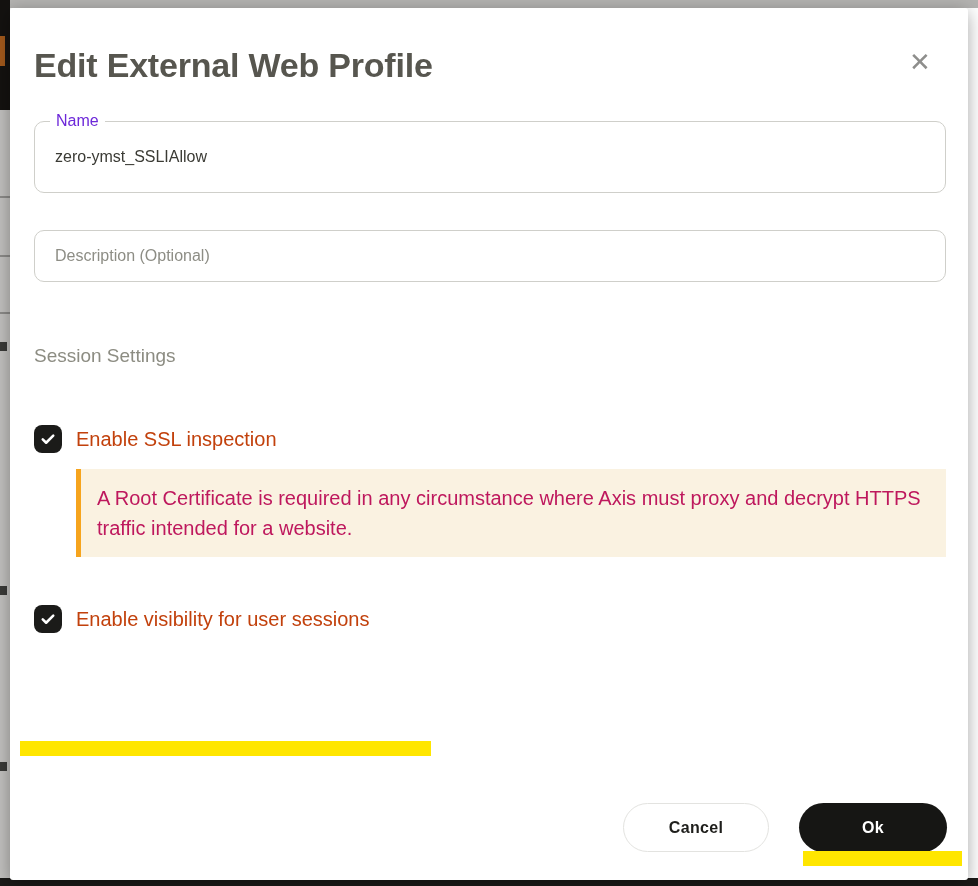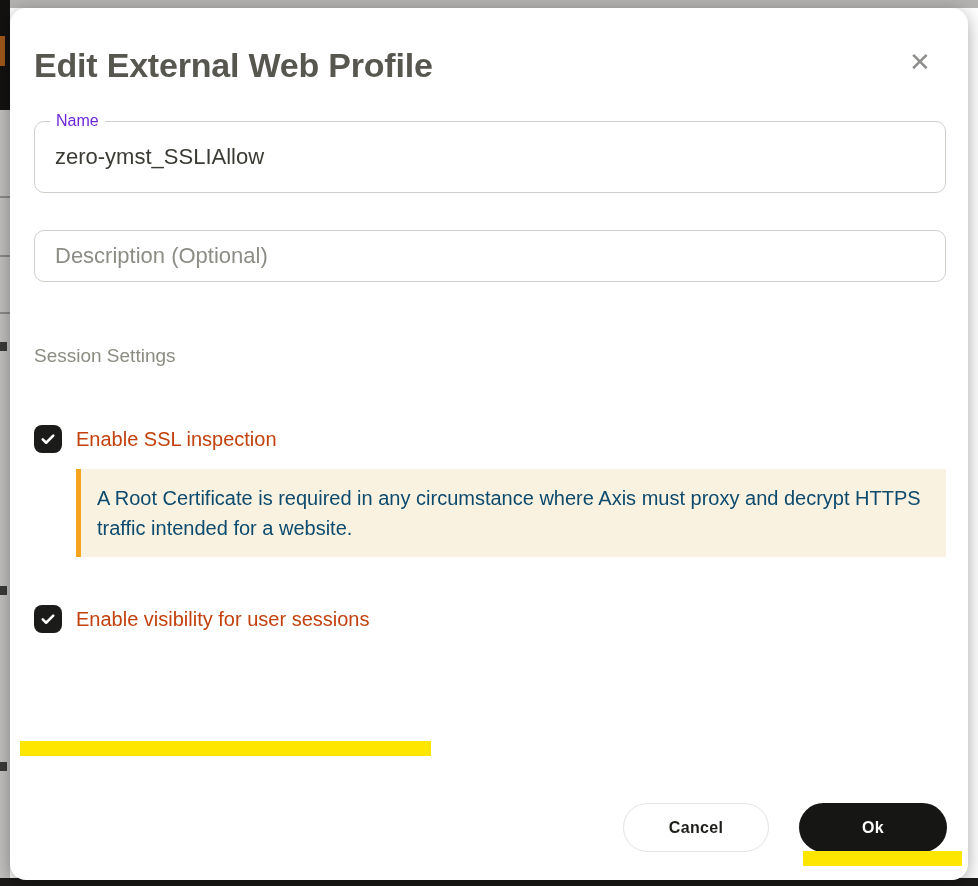--- a/index.html
+++ b/index.html
@@ -33,21 +33,21 @@
   .bg-bottom-strip {
     position: absolute; left: 0; top: 878px; width: 978px; height: 8px;
     background: #1b1a18; z-index: 1;
   }
 
   
   .modal {
     position: absolute; left: 10px; top: 8px;
     width: 958px; height: 872px;
     background: #ffffff;
-    border-radius: 16px;
+    border-radius: 3px;
     box-shadow: 0 4px 18px rgba(0,0,0,.35);
     z-index: 10;
     padding: 0 22px 0 24px;
   }
   .modal-title {
     margin-top: 37px;
     font-size: 34px; line-height: 40px; font-weight: 700;
     color: #57564f; letter-spacing: -0.2px;
   }
   .close-btn {
@@ -70,21 +70,21 @@
     position: absolute; top: -10px; left: 15px;
     background: #ffffff; padding: 0 6px;
     font-size: 16px; color: #6d28d9;
   }
   .field input {
     width: 100%; height: 100%;
     border: none; outline: none; background: transparent;
     border-radius: 10px;
     padding: 0 20px;
     font-family: "Liberation Sans", sans-serif;
-    font-size: 22px; color: #3b3b35;
+    font-size: 16px; color: #3b3b35;
   }
   .field input::placeholder { color: #8d8d85; opacity: 1; }
 
   .section-heading {
     margin-top: 58px;
     font-size: 19px; line-height: 32px; font-weight: 400;
     color: #8c8c82;
   }
 
   
@@ -103,21 +103,21 @@
     font-size: 20px; color: #c2410c;
   }
 
   
   .info-note {
     margin: 16px 0 0 42px;
     width: 870px; min-height: 88px;
     background: #faf2e1;
     border-left: 5px solid #f6a41d;
     padding: 14px 20px 14px 16px;
-    font-size: 20px; line-height: 30px; color: #0c4a6e;
+    font-size: 20px; line-height: 30px; color: #be185d;
   }
 
   
   .footer {
     position: absolute; right: 21px; bottom: 28px;
     display: flex; gap: 30px; z-index: 30;
   }
   .btn {
     height: 49px; border-radius: 25px;
     font-family: "Liberation Sans", sans-serif;

